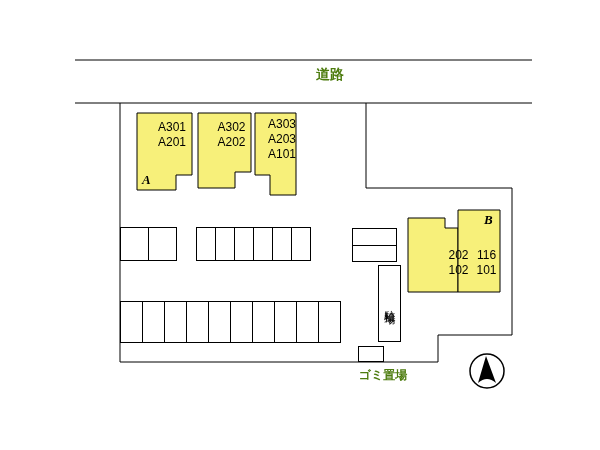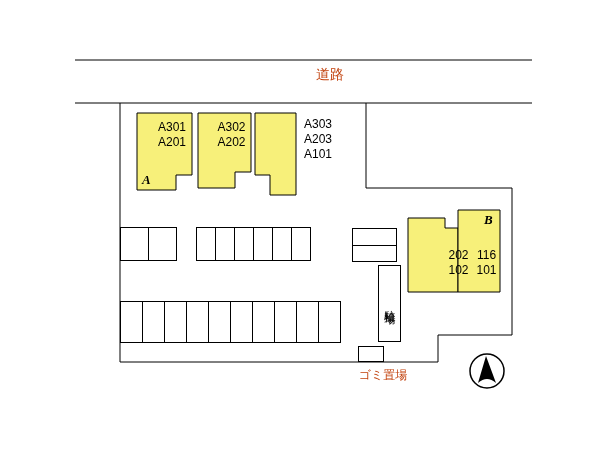--- a/index.html
+++ b/index.html
@@ -6,35 +6,35 @@
   html, body { background: #ffffff; }
   body { font-family: "Liberation Sans", sans-serif; color: #000; }
   .canvas {
     position: relative;
     width: 600px;
     height: 450px;
     background: #ffffff;
     overflow: hidden;
   }
   .canvas > svg { position: absolute; left: 0; top: 0; }
-  .lbl { position: absolute; color: #c2410c; white-space: nowrap; }
+  .lbl { position: absolute; color: #4d7c0f; white-space: nowrap; font-weight: bold; }
   .road-label { left: 302px; top: 66px; width: 56px; text-align: center; font-size: 14px; }
   .units {
     position: absolute;
     display: flex;
     flex-direction: column;
     align-items: center;
     font-size: 12px;
     line-height: 15px;
     color: #000;
     padding-left: 14px;
   }
   .units-a1 { left: 139px; top: 120px; width: 52px; }
   .units-a2 { left: 199px; top: 120px; width: 51px; }
-  .units-a3 { left: 253px; top: 117px; width: 44px; margin-left: 36px; }
+  .units-a3 { left: 253px; top: 117px; width: 44px; }
   .units-b1 { left: 427px; top: 248px; width: 49px; }
   .units-b2 { left: 459px; top: 248px; width: 41px; }
   .bldg-label {
     position: absolute;
     font-size: 13px;
     font-weight: bold;
     font-style: italic;
     font-family: "Liberation Serif", serif;
   }
   .bldg-label-a { left: 142px; top: 172px; }

